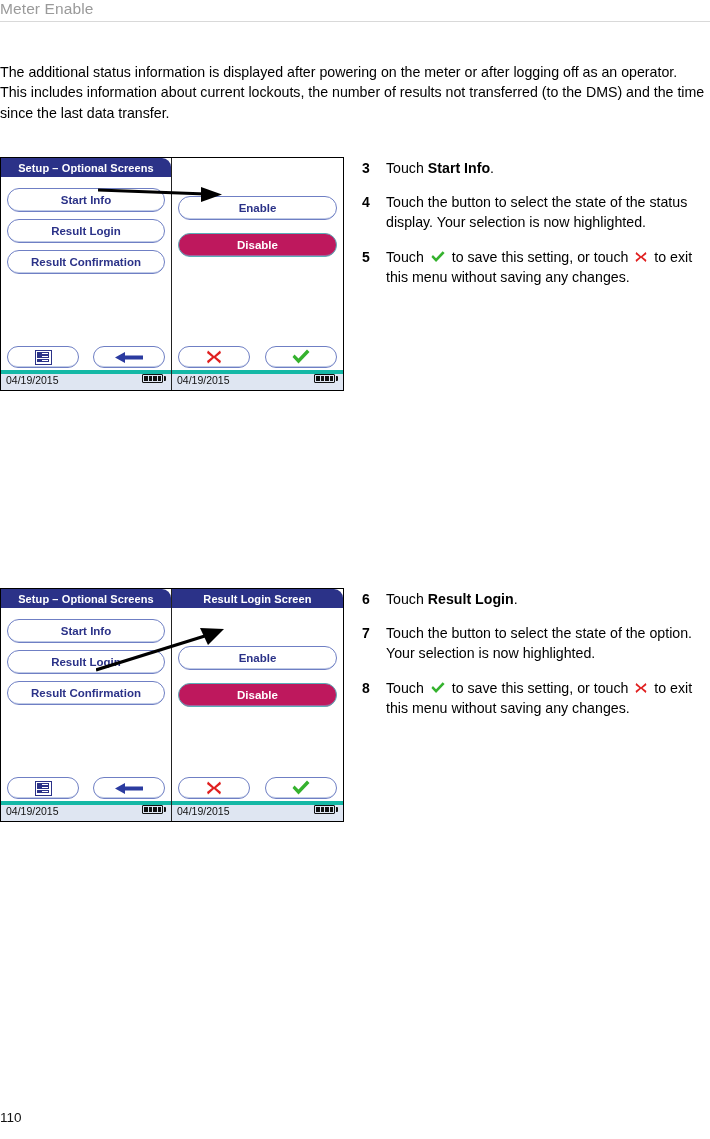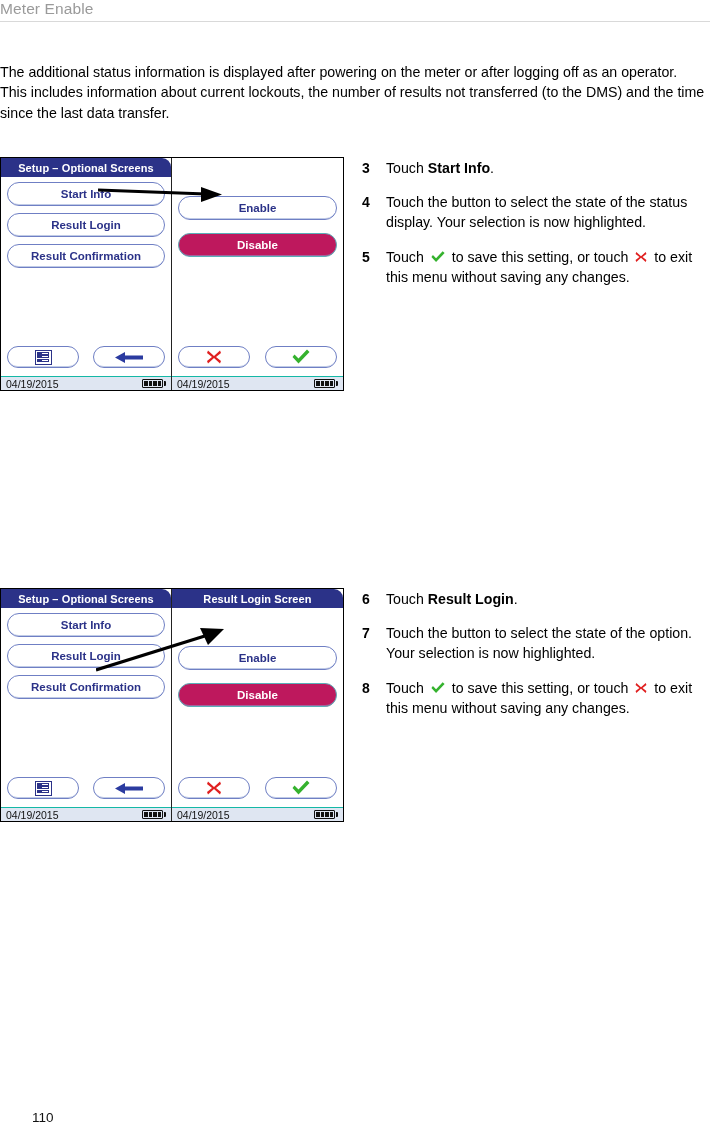--- a/index.html
+++ b/index.html
@@ -45,21 +45,21 @@
   }
   #device-1 { left: 0; top: 157px; }
   #device-2 { left: 0; top: 588px; }
 
   .screen {
     position: relative;
     width: 172px; height: 232px;
     display: flex; flex-direction: column;
     overflow: hidden;
   }
-  .screen.left  { border-right: 1px solid #222; }
+  .screen.left  { border-right: 1px solid #222; gap: 6px; }
 
   .screen-title {
     height: 19px; flex: 0 0 19px;
     background: #2b3288;
     color: #ffffff;
     font-size: 11px; font-weight: bold;
     display: flex; align-items: center; justify-content: center;
     border-top-right-radius: 9px;
     letter-spacing: .1px;
   }
@@ -103,24 +103,24 @@
     border: 1.6px solid #6f7fc4;
     border-radius: 11px;
     background: #ffffff;
     display: flex; align-items: center; justify-content: center;
     box-shadow: inset 0 -2px 0 -1px rgba(140,160,210,.55);
   }
 
   
   .statusbar {
     position: absolute; left: 0; right: 0; bottom: 0;
-    height: 14px;
+    height: 20px;
     background: #dfe6f2;
-    border-top: 1px solid #14b8a6;
-    display: flex; align-items: center; justify-content: space-between;
+    border-top: 4px solid #14b8a6;
+    display: flex; align-items: flex-start; justify-content: space-between;
     padding: 0 5px;
     font-size: 10.5px; color: #111; font-weight: normal;
   }
 
   
   .battery { display: flex; align-items: center; }
   .battery .shell {
     width: 21px; height: 9px;
     border: 1.3px solid #111; border-radius: 1px;
     display: flex; align-items: center; gap: 1px; padding: 1px;
@@ -170,21 +170,21 @@
 
   .inline-check, .inline-cross {
     display: inline-block;
     vertical-align: -2px;
     margin: 0 2px;
   }
 
   
   .folio {
     position: absolute; left: 0; top: 1110px;
-    font-size: 13.5px; color: #111; margin-left: 32px;
+    font-size: 13.5px; color: #111;
   }
 </style>
 </head>
 <body>
 
 <div class="page">
 
   <div class="runhead">Meter Enable</div>
   <div class="runhead-rule"></div>
 

